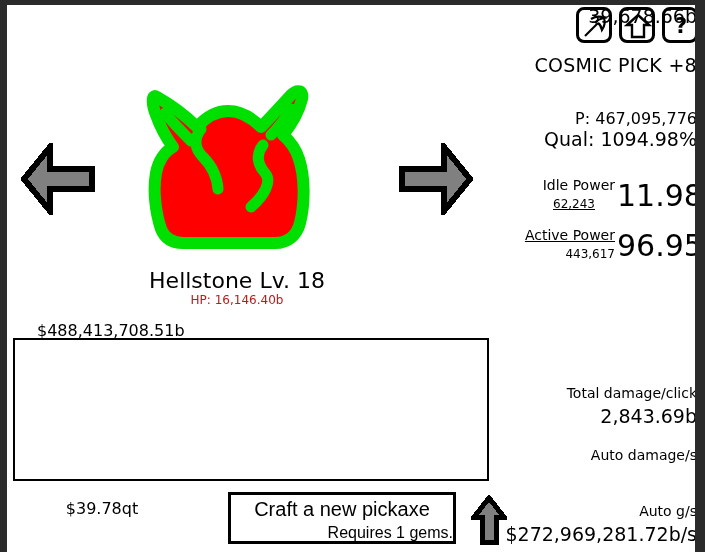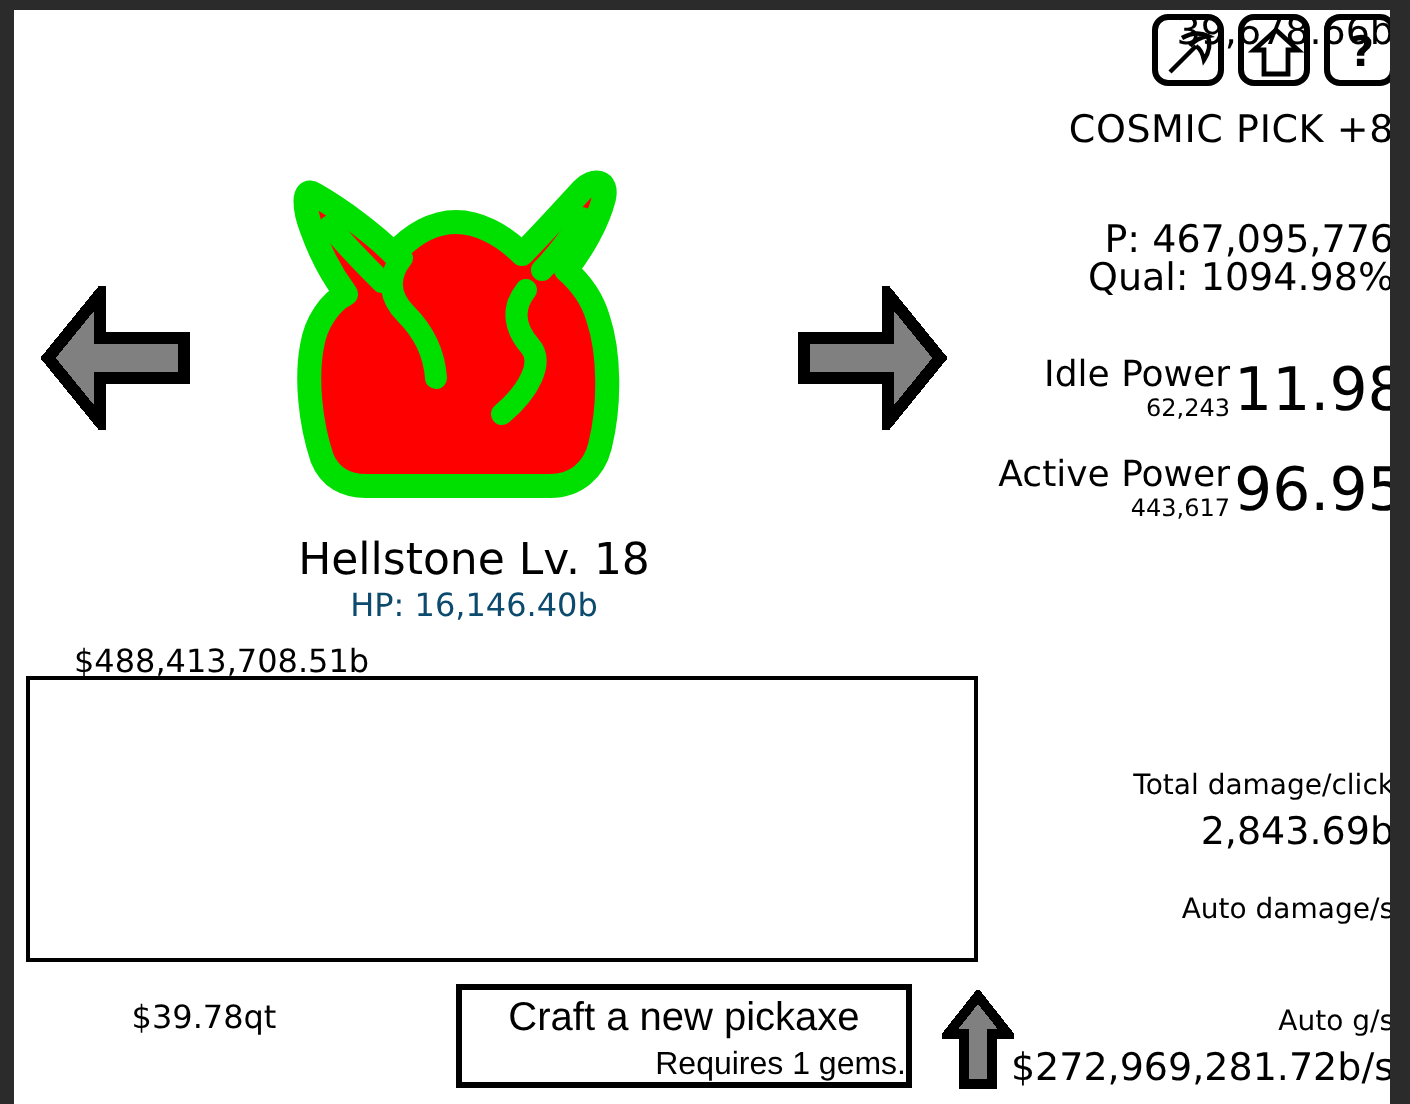--- a/index.html
+++ b/index.html
@@ -51,30 +51,30 @@
   .icon-btn svg { display: block; position: absolute; left: 2px; top: 2px; }
 
   
   .r-right {
     position: absolute;
     text-align: right;
     color: #000;
     white-space: pre;
   }
   #cosmic-pick-title { left: 430px; top: 49px; width: 260px; font-size: 19px; letter-spacing: .3px;}
-  #p-line    { left: 430px; top: 104px; width: 260px; font-size: 19px; }
+  #p-line    { left: 430px; top: 104px; width: 260px; font-size: 16px; }
   #qual-line { left: 430px; top: 123px; width: 260px; font-size: 19px; }
-  .pow-label { position: absolute; text-align: right; font-size: 18px; color: #000; white-space: pre; }
+  .pow-label { position: absolute; text-align: right; font-size: 14px; color: #000; white-space: pre; }
   .pow-sub   { position: absolute; text-align: right; font-size: 12px; color: #000; white-space: pre; }
   .pow-mult  { position: absolute; font-size: 30px; color: #000; white-space: pre; }
 
   #idle-label  { left: 418px; top: 172px; width: 190px; }
-  #idle-sub    { left: 418px; top: 192px; width: 190px; }
+  #idle-sub    { left: 398px; top: 192px; width: 190px; text-decoration: underline; }
   #idle-mult   { left: 610px; top: 173px; }
-  #active-label{ left: 418px; top: 222px; width: 190px; }
+  #active-label{ left: 418px; top: 222px; width: 190px; text-decoration: underline; }
   #active-sub  { left: 418px; top: 242px; width: 190px; }
   #active-mult { left: 610px; top: 223px; }
 
   .stat-label { position: absolute; text-align: right; width: 420px; left: 270px; font-size: 14px; color:#000; white-space: pre;}
   .stat-value { position: absolute; text-align: right; width: 420px; left: 270px; font-size: 19px; color:#000; white-space: pre;}
   #td-label { top: 380px; }
   #td-value { top: 400px; }
   #ad-label { top: 442px; }
   #ad-value ; 
   #ad-value { top: 462px; }
@@ -87,21 +87,21 @@
     left: 118px;
     top: 72px;
     width: 200px;
     height: 195px;
     cursor: pointer;
   }
   #monster-name {
     position: absolute; left: 30px; top: 263px; width: 400px;
     text-align: center; font-size: 22px; color: #000; white-space: pre;
   }
-  #monster-hp { position: absolute; left: 30px; top: 288px; width: 400px; text-align: center; font-size: 16px; color:#0c4a6e; white-space: pre;}
+  #monster-hp { position: absolute; left: 30px; top: 288px; width: 400px; text-align: center; font-size: 12px; color:#b91c1c; white-space: pre;}
   #monster-d  { position: absolute; left: 30px; top: 303px; width: 400px; text-align: center; font-size: 16px; color:#000; white-space: pre;}
   #monster-gold { position: absolute; left: 30px; top: 316px; width: 400px; text-align: left; font-size: 16px; color:#000; white-space: pre;}
 
   
   .nav-arrow { position: absolute; cursor: pointer; }
   #arrow-left  { left: 13px;  top: 138px; }
   #arrow-right { left: 391px; top: 138px; }
 
   
   #log-panel {

